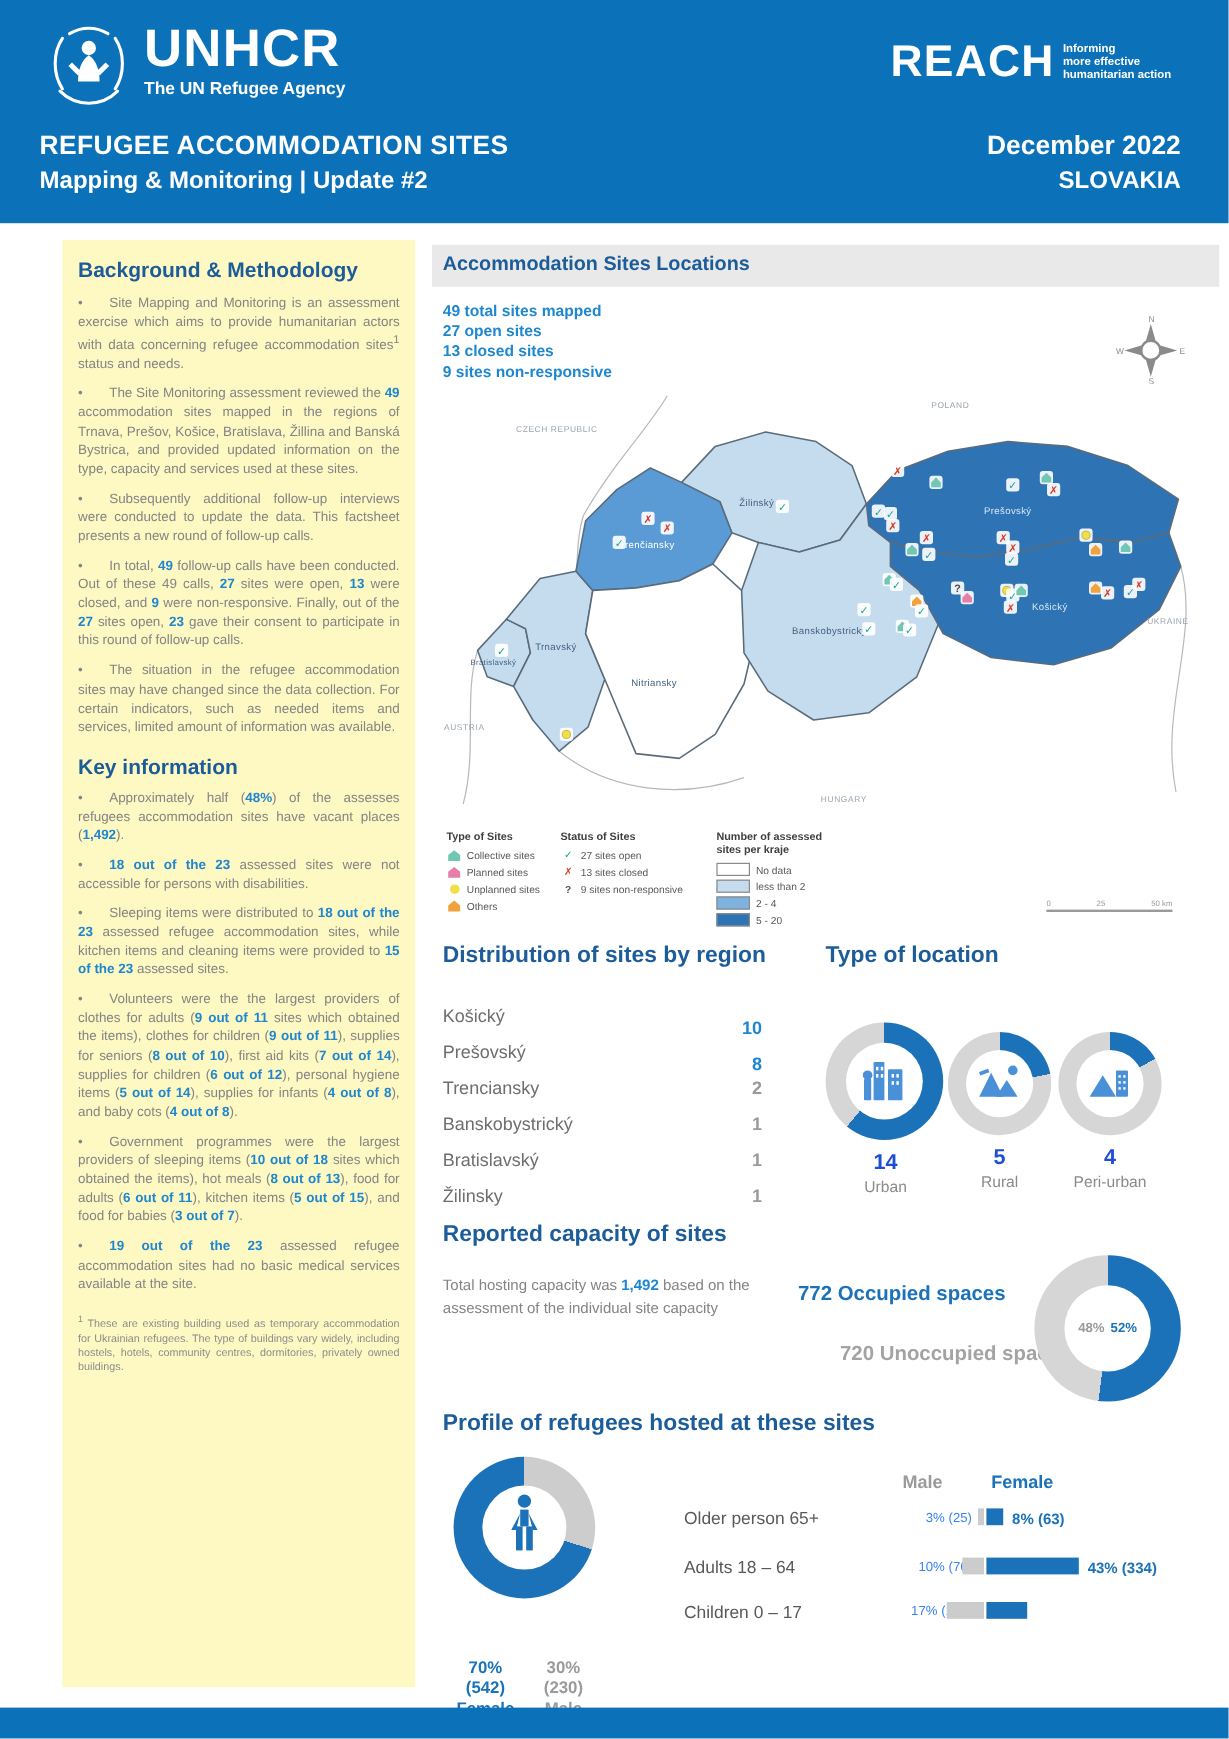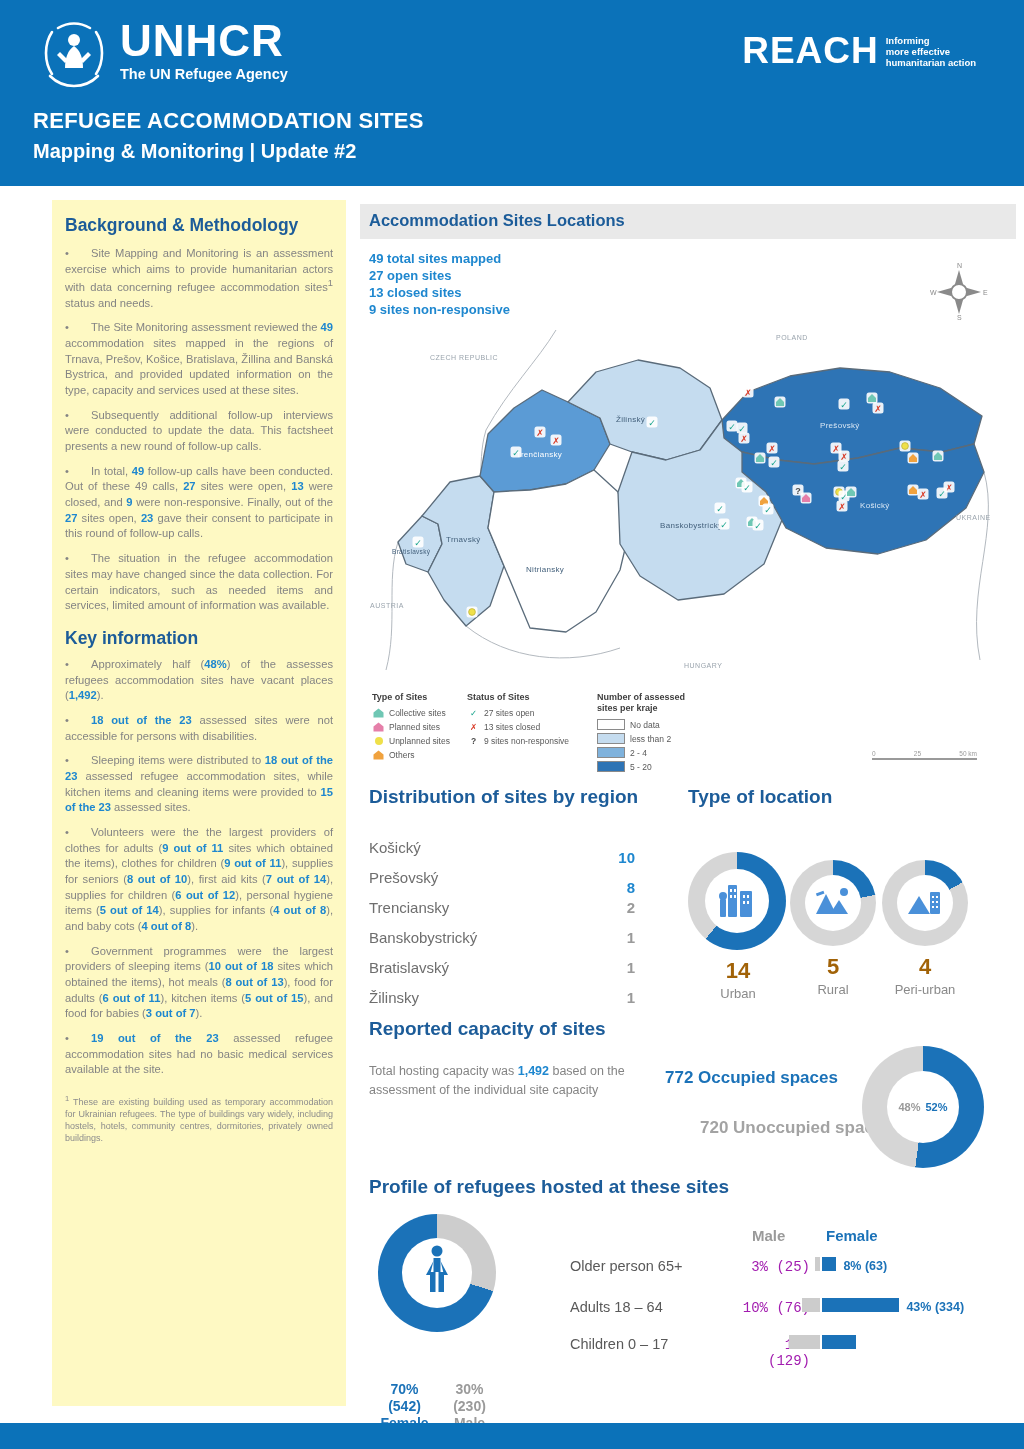--- a/index.html
+++ b/index.html
@@ -51,35 +51,35 @@
   .sec-h{position:absolute;font-size:19px;font-weight:bold;color:#1C5C99;}
   .dist{position:absolute;left:369px;top:832px;width:266px;}
   .dist-row{display:flex;justify-content:space-between;font-size:15px;height:30px;align-items:center;}
   .dist-name{color:#6E6E6E;}
   .dist-val{font-weight:bold;color:#9A9A9A;}
   .dist-val.hi{color:#1E87CF;margin-top:20px;}
   
   .donut{border-radius:50%;position:relative;}
   .donut .hole{position:absolute;background:#fff;border-radius:50%;display:flex;align-items:center;justify-content:center;}
   .tol-item{position:absolute;text-align:center;}
-  .tol-num{font-size:22px;font-weight:bold;color:#a16207;margin-top:8px;}
+  .tol-num{font-size:18px;font-weight:bold;color:#1d4ed8;margin-top:8px;}
   .tol-lbl{font-size:13px;color:#8a8a8a;margin-top:2px;}
   
   .cap-text{position:absolute;left:369px;top:1062px;width:300px;font-size:12.5px;line-height:1.5;color:#848484;}
   .cap-occ{position:absolute;left:665px;top:1068px;font-size:17px;font-weight:bold;color:#1B72B8;}
   .cap-unocc{position:absolute;left:700px;top:1118px;font-size:17px;font-weight:bold;color:#A3A3A3;}
   .cap-48{font-size:11px;color:#9a9a9a;font-weight:bold;margin-right:5px;}
   .cap-52{font-size:11px;color:#1B72B8;font-weight:bold;}
   
   .pf-donut-lbls{position:absolute;left:372px;top:1381px;width:130px;display:flex;}
   .pf-f{width:65px;text-align:center;font-size:14px;font-weight:bold;color:#1B72B8;line-height:17px;}
   .pf-m{width:65px;text-align:center;font-size:14px;font-weight:bold;color:#9a9a9a;line-height:17px;}
   .bars-hdr{position:absolute;top:1227px;font-size:15px;}
   .bar-lbl{position:absolute;font-size:14.5px;color:#595959;}
-  .bar-mpct{position:absolute;font-size:14px;color:#a21caf;text-align:right;width:70px;font-family:Liberation Mono, monospace;}
+  .bar-mpct{position:absolute;font-size:11px;color:#3b82f6;text-align:right;width:70px;}
   .bar-fpct{position:absolute;font-size:12.5px;font-weight:bold;color:#1B72B8;}
   .mbar{position:absolute;height:14px;background:#CCCCCC;}
   .fbar{position:absolute;height:14px;background:#1B72B8;}
   .ftr{position:absolute;left:0;top:1423px;width:1024px;height:26px;background:#0B72B9;}
   svg text{font-family:"Liberation Sans","DejaVu Sans",sans-serif;}
   .glyphfont{font-family:"DejaVu Sans",sans-serif;}
 </style>
 </head>
 <body>
 
@@ -112,20 +112,24 @@
       <span class="reach-name">REACH</span>
       <span class="reach-tag">
         <div>Informing</div>
         <div>more effective</div>
         <div>humanitarian action</div>
       </span>
     </div>
     <div class="title-block">
       <div class="title-l1">REFUGEE ACCOMMODATION SITES</div>
       <div class="title-l2">Mapping &amp; Monitoring | Update #2</div>
+    </div>
+    <div class="date-block">
+      <div class="date-l1">December 2022</div>
+      <div class="date-l2">SLOVAKIA</div>
     </div>
   </div>
 
   <div class="lpanel">
     <div class="lp-h">Background &amp; Methodology</div>
     <ul class="blts">
       <li><span>Site Mapping and Monitoring is an assessment exercise which aims to provide humanitarian actors with data concerning refugee accommodation sites</span><sup>1</sup><span> status and needs.</span></li>
       <li><span>The Site Monitoring assessment reviewed the </span><span class="em">49</span><span> accommodation sites mapped in the regions of Trnava, Prešov, Košice, Bratislava, Žillina and Banská Bystrica, and provided updated information on the type, capacity and services used at these sites.</span></li>
       <li><span>Subsequently additional follow-up interviews were conducted to update the data. This factsheet presents a new round of follow-up calls.</span></li>
       <li><span>In total, </span><span class="em">49</span><span> follow-up calls have been conducted. Out of these 49 calls, </span><span class="em">27</span><span> sites were open, </span><span class="em">13</span><span> were closed, and </span><span class="em">9</span><span> were non-responsive. Finally, out of the </span><span class="em">27</span><span> sites open, </span><span class="em">23</span><span> gave their consent to participate in this round of follow-up calls.</span></li>

